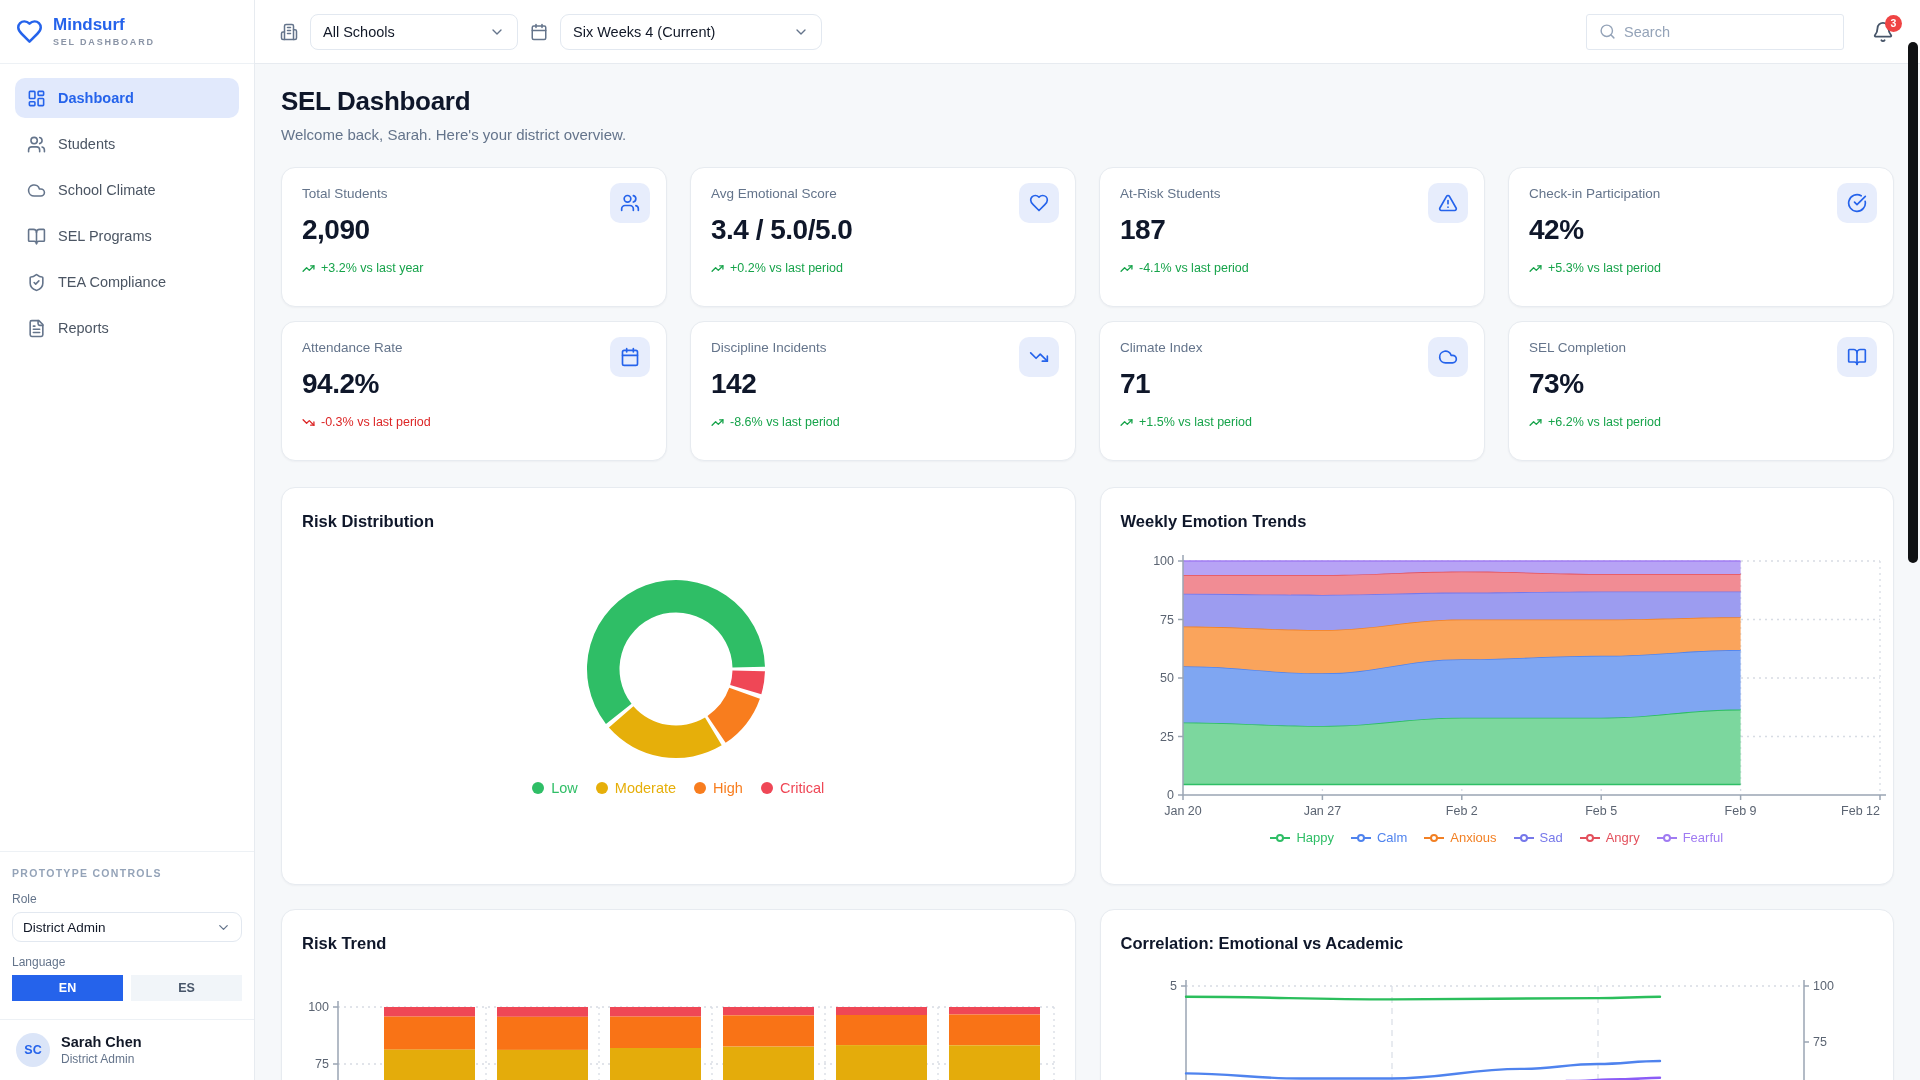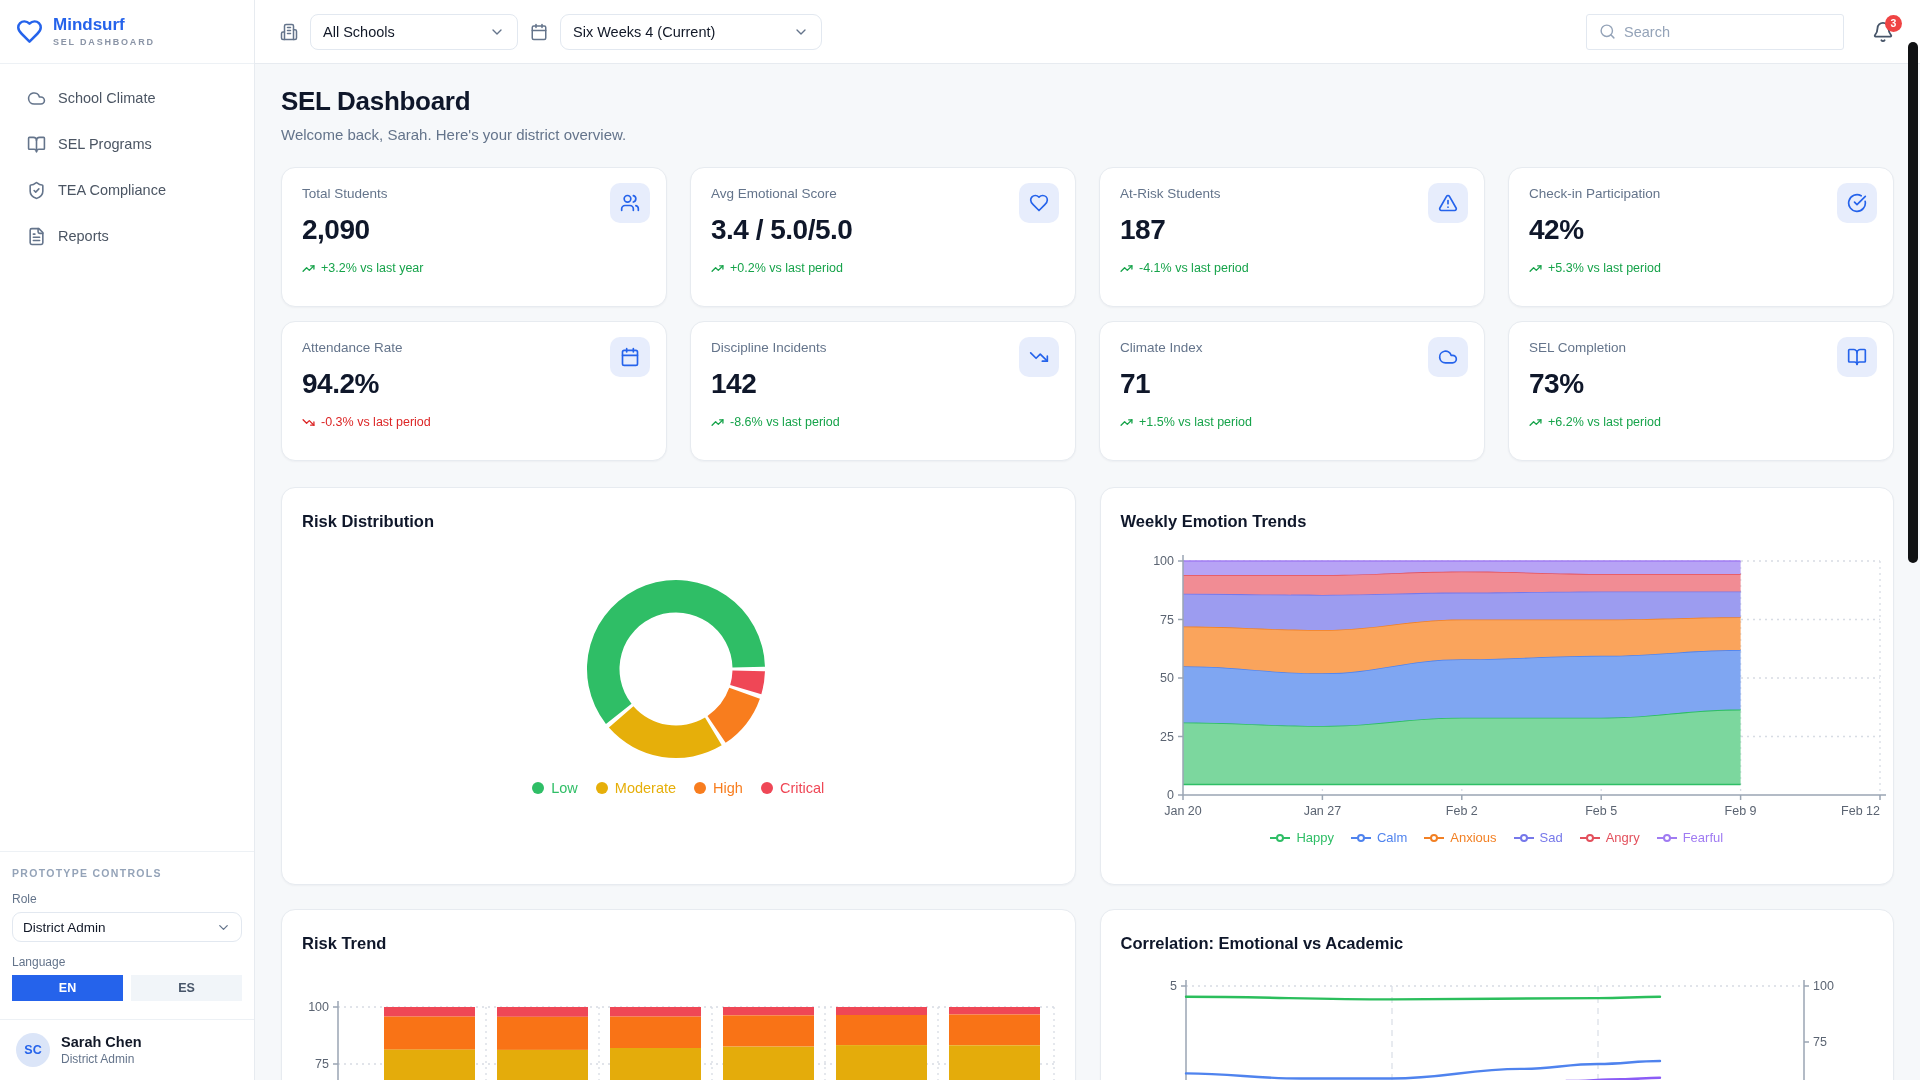--- a/index.html
+++ b/index.html
@@ -85,20 +85,42 @@
           <path d="M19 14c1.49-1.46 3-3.21 3-5.5A5.5 5.5 0 0 0 16.5 3c-1.76 0-3 .5-4.5 2-1.5-1.5-2.74-2-4.5-2A5.5 5.5 0 0 0 2 8.5c0 2.3 1.5 4.05 3 5.5l7 7Z"></path>
         </svg>
     </span>
     <span>
       <div class="brand-name">Mindsurf</div>
       <div class="brand-sub">SEL DASHBOARD</div>
     </span>
   </div>
 
   <nav class="nav">
+    <div class="nav-item active">
+      <span class="nav-ico">
+          <svg width="19" height="19" viewBox="0 0 24 24" fill="none" stroke="currentColor" stroke-width="2" stroke-linecap="round" stroke-linejoin="round">
+            <rect width="7" height="9" x="3" y="3" rx="1"></rect>
+            <rect width="7" height="5" x="14" y="3" rx="1"></rect>
+            <rect width="7" height="9" x="14" y="12" rx="1"></rect>
+            <rect width="7" height="5" x="3" y="16" rx="1"></rect>
+          </svg>
+        </span>
+      <span>Dashboard</span>
+    </div>
+    <div class="nav-item">
+      <span class="nav-ico">
+          <svg width="19" height="19" viewBox="0 0 24 24" fill="none" stroke="currentColor" stroke-width="2" stroke-linecap="round" stroke-linejoin="round">
+            <path d="M16 21v-2a4 4 0 0 0-4-4H6a4 4 0 0 0-4 4v2"></path>
+            <circle cx="9" cy="7" r="4"></circle>
+            <path d="M22 21v-2a4 4 0 0 0-3-3.87"></path>
+            <path d="M16 3.13a4 4 0 0 1 0 7.75"></path>
+          </svg>
+        </span>
+      <span>Students</span>
+    </div>
     <div class="nav-item">
       <span class="nav-ico">
           <svg width="19" height="19" viewBox="0 0 24 24" fill="none" stroke="currentColor" stroke-width="2" stroke-linecap="round" stroke-linejoin="round">
             <path d="M17.5 19H9a7 7 0 1 1 6.71-9h1.79a4.5 4.5 0 1 1 0 9Z"></path>
           </svg>
         </span>
       <span>School Climate</span>
     </div>
     <div class="nav-item">
       <span class="nav-ico">

